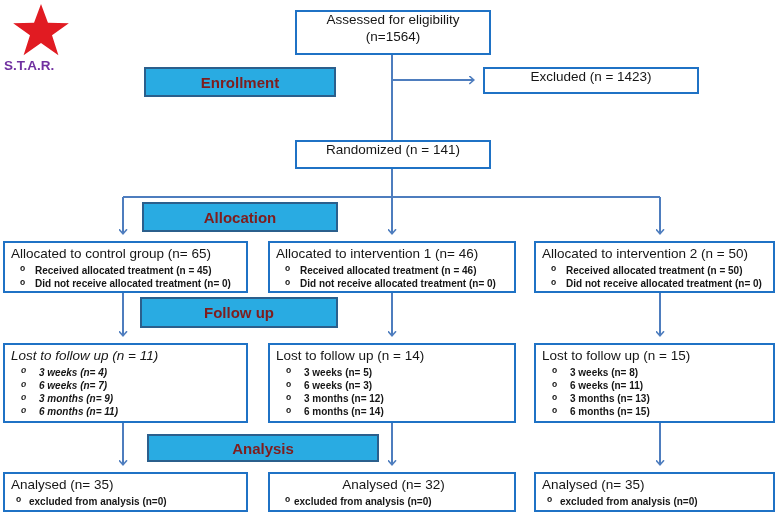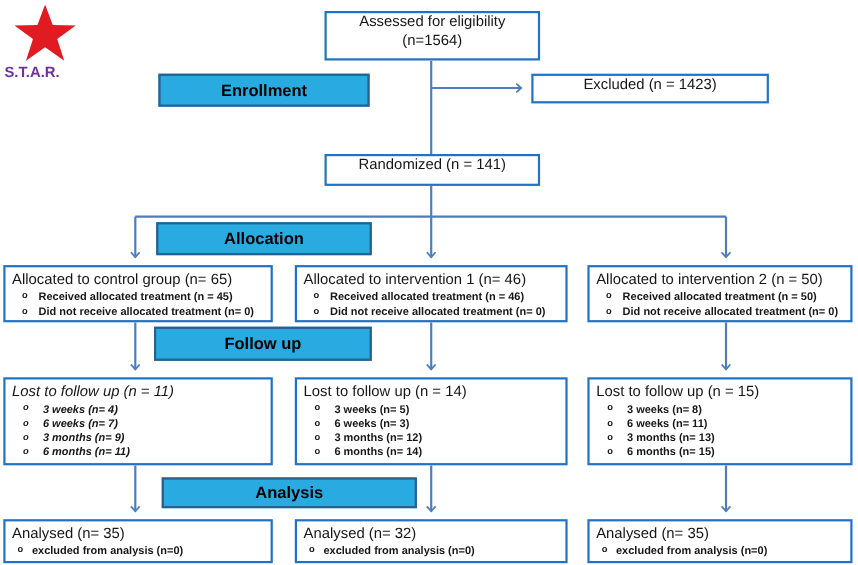--- a/index.html
+++ b/index.html
@@ -31,21 +31,21 @@
     font-size:13.5px;line-height:1.25;
   }
 
   
   .stage{
     position:absolute;
     background:#29ABE2;
     border:2px solid #2B5F8C;
     box-sizing:border-box;
     display:flex;align-items:center;justify-content:center;
-    font-size:15px;font-weight:bold;color:#000000;
+    font-size:15px;font-weight:bold;color:#7f1d1d;
     z-index:3;
   }
 
   
   .colbox{padding:2px 3px 2px 6px;}
   .colbox .title{font-size:13.5px;line-height:1.4;white-space:nowrap;}
   .item{display:flex;font-size:10px;font-weight:600;line-height:1.32;white-space:nowrap;}
   .item .b{font-size:8.5px;position:relative;top:-0.5px;flex:none;}
   .i1 .b{padding-left:9px;width:15px;}
   .i2 .b{padding-left:10px;width:18px;}
@@ -211,21 +211,21 @@
   </div>
 
   <div class="box colbox" style="left:3px;top:472px;width:245px;height:40px;">
     <div class="title">Analysed (n= 35)</div>
     <div class="item i3">
         <span class="b">o</span>
         <span>excluded from analysis (n=0)</span>
       </div>
   </div>
 
-  <div class="box colbox" style="left:268px;top:472px;width:248px;height:40px;">
+  <div class="box colbox" style="left:268px;top:472px;width:248px;height:40px;text-align:center;">
     <div class="title">Analysed (n= 32)</div>
     <div class="item i3">
         <span class="b">o</span>
         <span>excluded from analysis (n=0)</span>
       </div>
   </div>
 
   <div class="box colbox" style="left:534px;top:472px;width:241px;height:40px;">
     <div class="title">Analysed (n= 35)</div>
     <div class="item i3">

